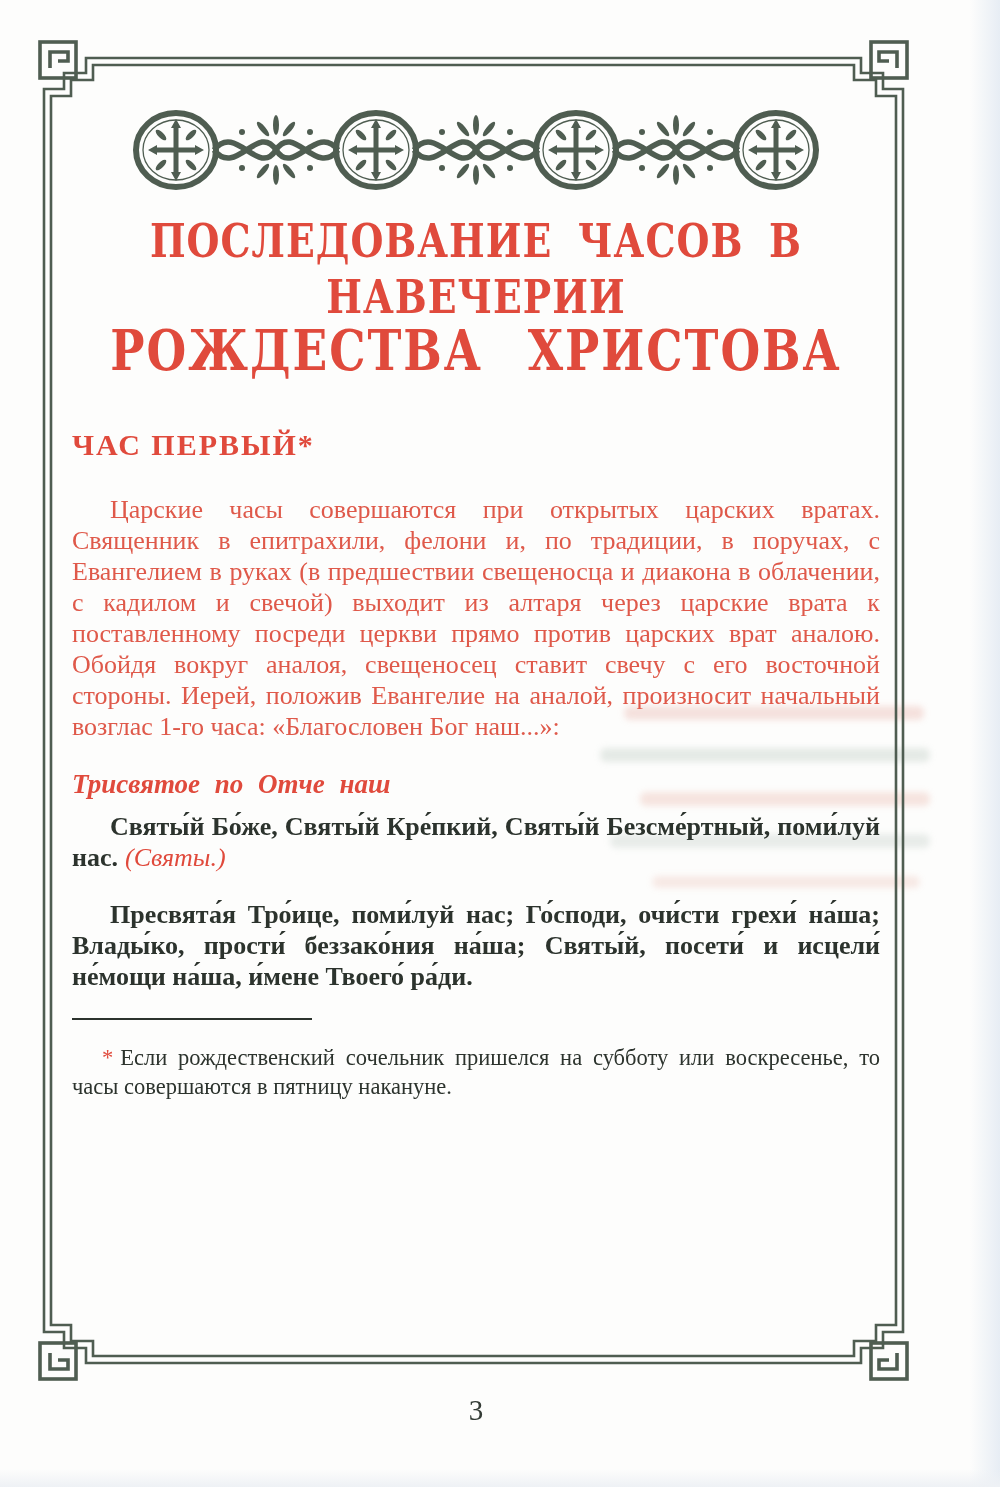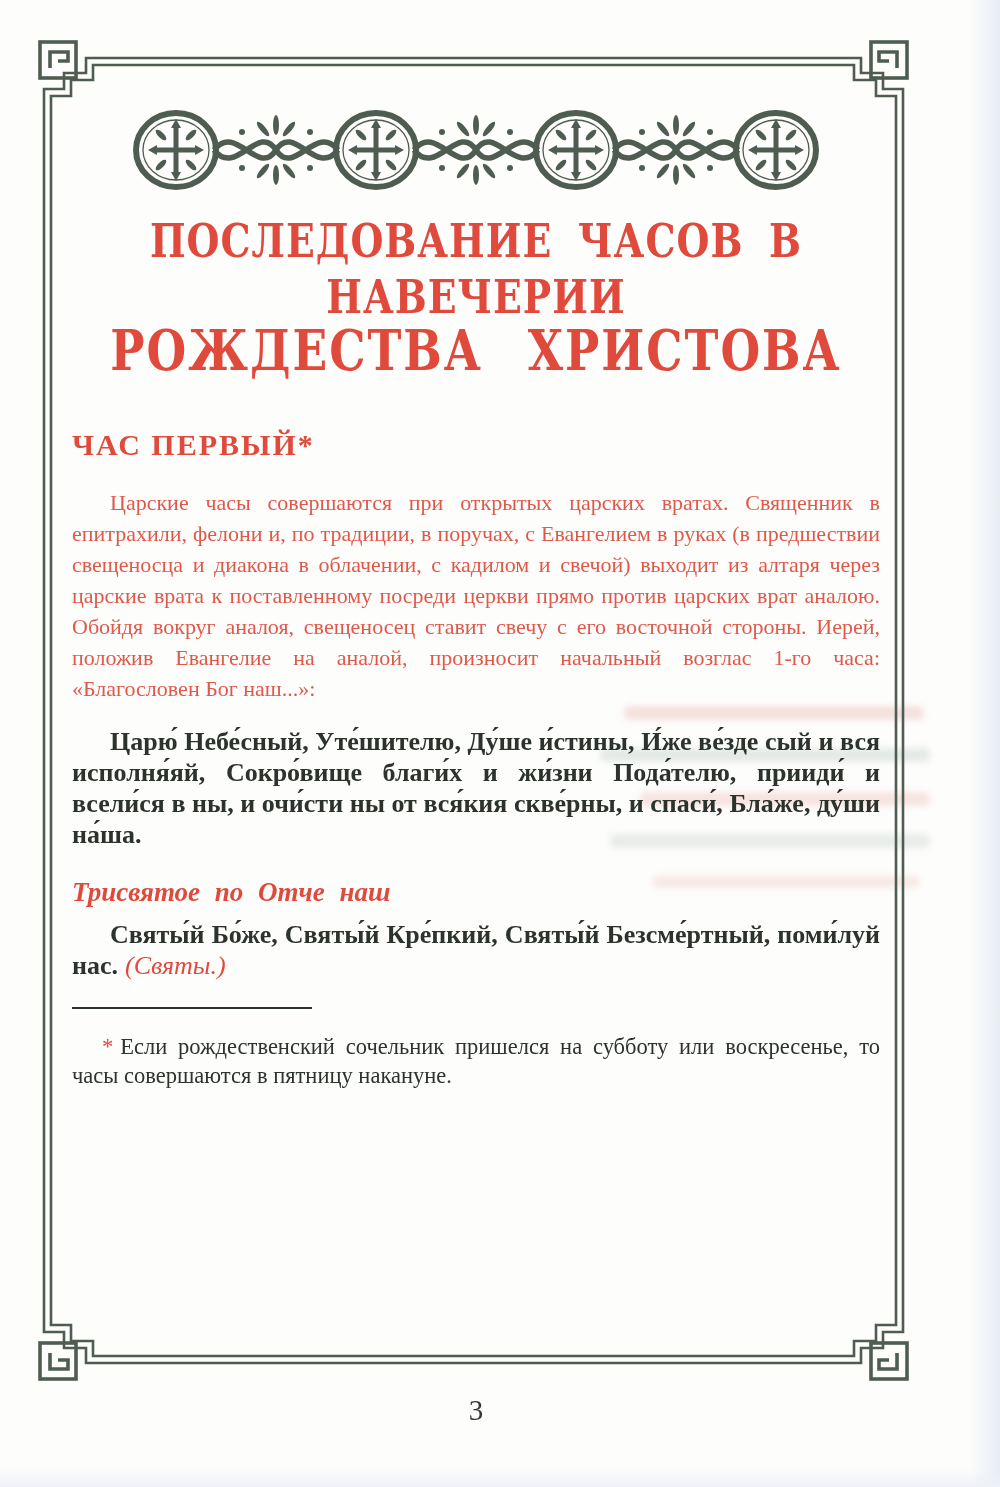--- a/index.html
+++ b/index.html
@@ -23,22 +23,22 @@
   .title{color:var(--accent_red,#e04a3c);font-family:"DejaVu Serif",serif;
     font-weight:bold;text-align:center;}
   .title1{font-size:39px;line-height:46px;margin-top:32px;letter-spacing:1px;
     word-spacing:12px;transform:scale(.97,1.22);}
   .title2{font-size:47px;line-height:54px;margin-top:10px;letter-spacing:2px;
     word-spacing:28px;transform:scale(.97,1.2);}
 
   .chapter{color:var(--accent_red,#e04a3c);font-weight:bold;font-size:30px;
     text-align:left;margin-top:50px;letter-spacing:2px;}
 
-  .rubric{color:var(--rubric_red,#e05a4b);font-size:22px;line-height:31px;
-    text-align:justify;text-indent:38px;margin-top:25px;}
+  .rubric{color:var(--rubric_red,#e05a4b);font-size:26px;line-height:31px;
+    text-align:justify;text-indent:38px;margin-top:32px;}
 
   .para{color:var(--text_dark,#2c332d);font-weight:bold;font-size:26px;
     line-height:31px;text-align:justify;text-indent:38px;margin-top:11px;}
   .speaker{color:var(--accent_red,#e04a3c);font-weight:normal;font-style:italic;
     margin-right:7px;}
   .red-note{color:var(--accent_red,#e04a3c);font-weight:normal;font-style:italic;
     margin-left:7px;}
 
   .center-heading{color:var(--accent_red,#e04a3c);font-weight:bold;
     font-style:italic;font-size:27px;text-align:left;margin-top:20px;
@@ -141,27 +141,27 @@
 
   <div class="title title1">ПОСЛЕДОВАНИЕ ЧАСОВ В НАВЕЧЕРИИ</div>
   <div class="title title2">РОЖДЕСТВА ХРИСТОВА</div>
 
   <div class="chapter">ЧАС ПЕРВЫЙ*</div>
 
   <p class="rubric">Царские часы совершаются при открытых царских вратах. Священник в епитрахили, фелони и, по традиции, в поручах, с Евангелием в руках (в предшествии свещеносца и диакона в облачении, с кадилом и свечой) выходит из алтаря через царские врата к поставленному посреди церкви прямо против царских врат аналою. Обойдя вокруг аналоя, свещеносец ставит свечу с его восточной стороны. Иерей, положив Евангелие на аналой, произносит начальный возглас 1-го часа: «Благословен Бог наш...»:</p>
 
 
 
-  <p class="para">Царю́ Небе́сный, Уте́шителю, Ду́ше и́стины, И́же ве́зде сый и вся исполня́яй, Сокро́вище благи́х и жи́зни Пода́телю, прииди́ и всели́ся в ны, и очи́сти ны от вся́кия скве́рны, и спаси́, Бла́же, ду́ши на́ша.</p>
 
   <div class="center-heading">Трисвятое по Отче наш</div>
 
   <p class="para"><span>Святы́й Бо́же, Святы́й Кре́пкий, Святы́й Безсме́ртный, поми́луй нас.</span><span class="red-note">(Святы.)</span></p>
 
 
+  <p class="para">Пресвята́я Тро́ице, поми́луй нас; Го́споди, очи́сти грехи́ на́ша; Влады́ко, прости́ беззако́ния на́ша; Святы́й, посети́ и исцели́ не́мощи на́ша, и́мене Твоего́ ра́ди.</p>
 
   <div class="footnote">
     <div class="fn-rule"></div>
     <p class="fn-text"><span class="fn-marker">*</span><span>Если рождественский сочельник пришелся на субботу или воскресенье, то часы совершаются в пятницу накануне.</span></p>
   </div>
 
 </div>
 
 <div class="page-num">3</div>
 

